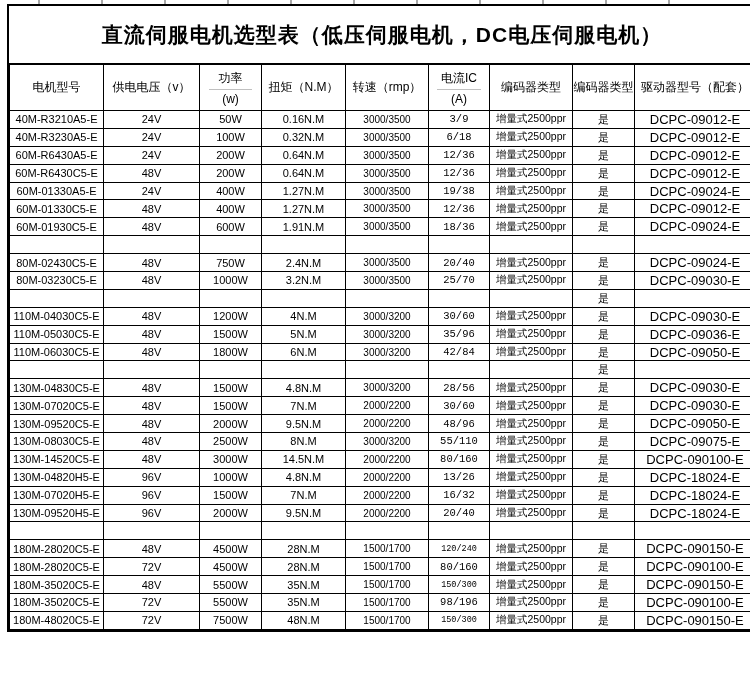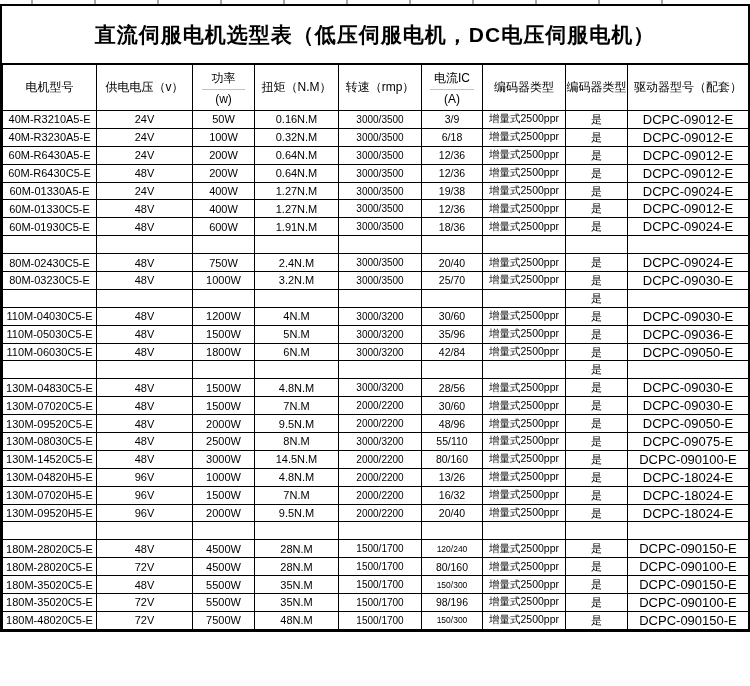--- a/index.html
+++ b/index.html
@@ -1,17 +1,17 @@
 <!DOCTYPE html>
 <html><head>
 <meta charset="utf-8">
 <style>
   html,body { margin:0; padding:0; background:#ffffff; }
   body { font-family: "Liberation Sans", sans-serif; color:#000; }
-  .page { width:750px; height:686px; background:#fff; position:relative; box-sizing:border-box; }
+  .page { width:750px; height:686px; background:#fff; position:relative; box-sizing:border-box;padding-left:7px; }
 
   
   .top-ticks {
     height:4px; width:750px;
     background: repeating-linear-gradient(90deg, transparent 0, transparent 61px, #a8a8a8 61px, #a8a8a8 63px);
     background-position-x: -30px;
   }
 
   .sheet { width:750px; box-sizing:border-box; border:2px solid #000; }
 
@@ -36,21 +36,21 @@
     border:1px solid #000; padding:0; text-align:center; vertical-align:middle;
     overflow:hidden; white-space:nowrap; background:#fff;
   }
   table.motor-table thead tr { height:46px; }
   table.motor-table th { font-weight:normal; font-size:12px; }
   .h-divider { border-top:1px solid #c0c0c0; width:72%; margin:2px auto; height:0; }
 
   table.motor-table tbody tr { height:17.9px; }
   table.motor-table td { font-size:11px; }
   table.motor-table td:nth-child(5) { font-size:10px; }      
-  table.motor-table td:nth-child(6) { font-size:10.5px; }    
+  table.motor-table td:nth-child(6) { font-size:10.5px;font-family:Liberation Mono, monospace; }    
   table.motor-table td:nth-child(6).shrink { font-size:8.5px; } 
   table.motor-table td:nth-child(7) { font-size:10.5px; }    
   table.motor-table td:nth-child(9) { font-size:13px; }    
 </style>
 </head>
 <body>
 
 <div class="page">
   <div class="top-ticks"></div>
   <div class="sheet">

